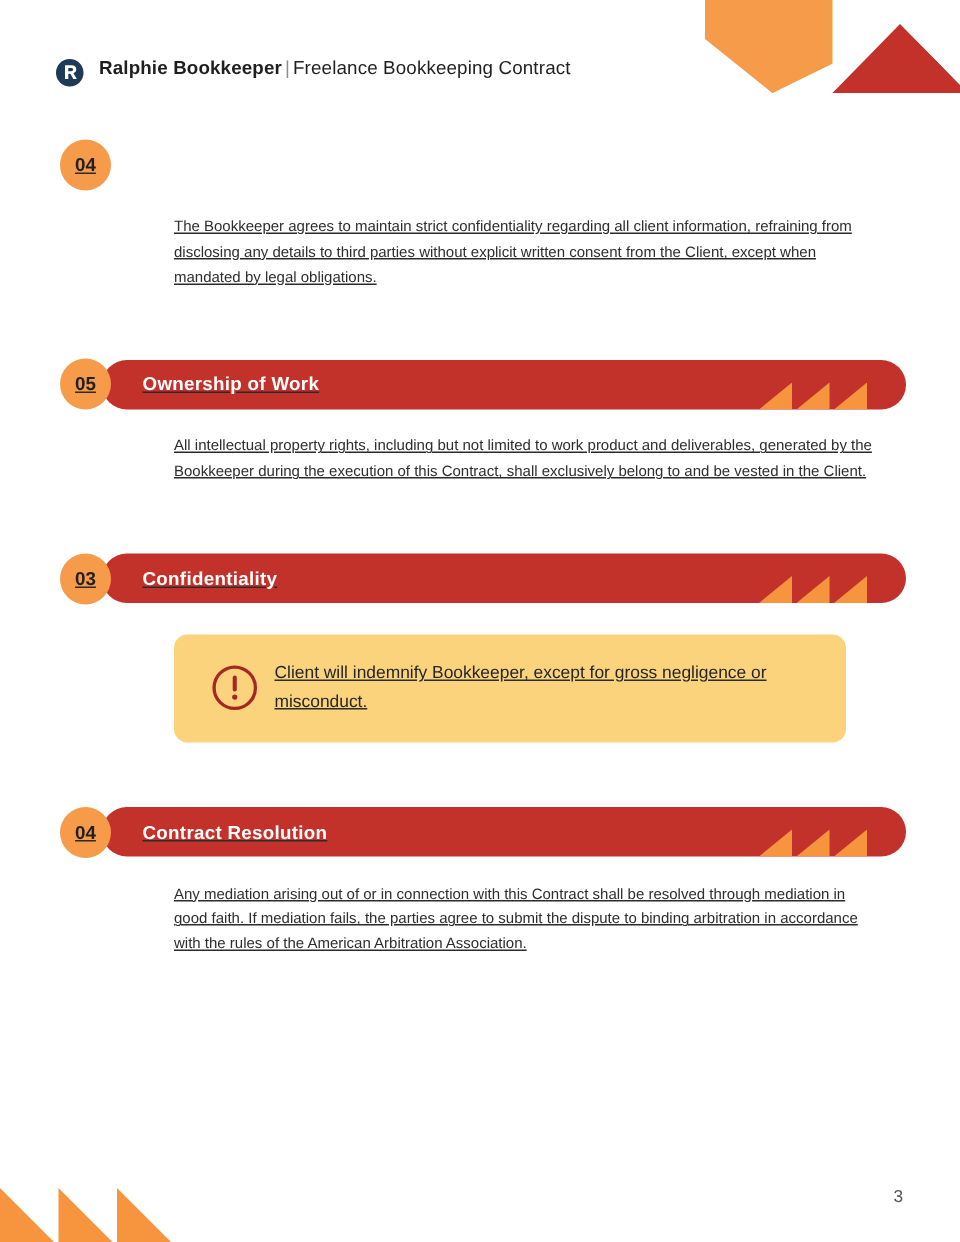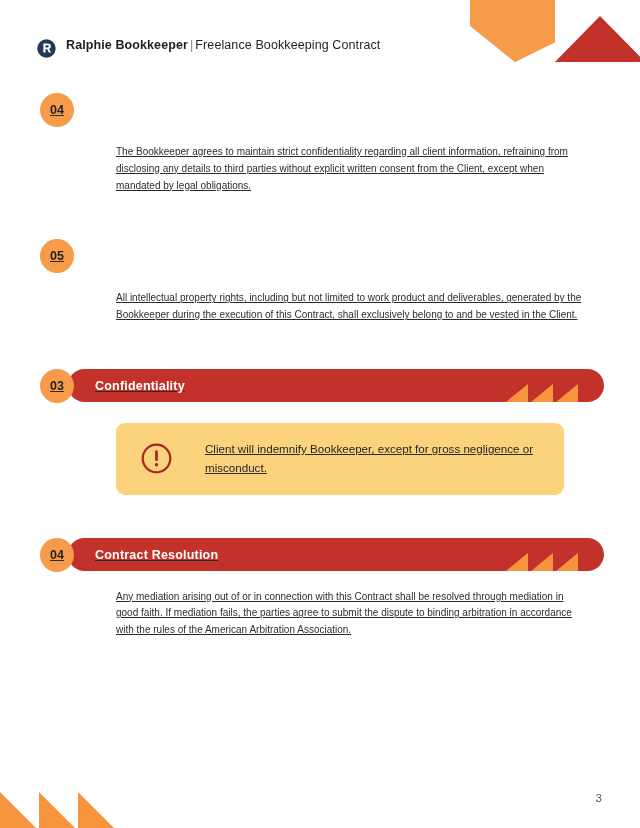--- a/index.html
+++ b/index.html
@@ -139,21 +139,21 @@
     max-width: 520px;
   }
 
   
   .callout {
     margin: 19px 40px 0 76px;
     background: #fbd37c;
     border-radius: 9px;
     display: flex;
     align-items: center;
-    gap: 32px;
+    gap: 10px;
     padding: 17px 22px 17px 24px;
     box-sizing: border-box;
   }
   .callout-icon {
     width: 33px;
     height: 33px;
     flex: 0 0 auto;
   }
   .callout-text {
     font-size: 11.6px;
@@ -201,20 +201,28 @@
       <div class="num-badge">04</div>
     </div>
     <div class="section-body">The Bookkeeper agrees to maintain strict confidentiality regarding all client information, refraining from disclosing any details to third parties without explicit written consent from the Client, except when mandated by legal obligations.</div>
   </div>
 
   <div class="gap-md"></div>
 
   <div class="section">
     <div class="section-head">
       <div class="num-badge">05</div>
+      <div class="title-bar">
+        <span class="section-title">Ownership of Work</span>
+        <svg class="bar-accents" viewBox="0 0 72 18" preserveAspectRatio="none" xmlns="http://www.w3.org/2000/svg">
+          <polygon points="0,18 22,18 22,0" fill="#f7953f"></polygon>
+          <polygon points="25,18 47,18 47,0" fill="#f7953f"></polygon>
+          <polygon points="50,18 72,18 72,0" fill="#f7953f"></polygon>
+        </svg>
+      </div>
     </div>
     <div class="section-body">All intellectual property rights, including but not limited to work product and deliverables, generated by the Bookkeeper during the execution of this Contract, shall exclusively belong to and be vested in the Client.</div>
   </div>
 
   <div class="gap-md"></div>
 
   <div class="section">
     <div class="section-head">
       <div class="num-badge">03</div>
       <div class="title-bar">

